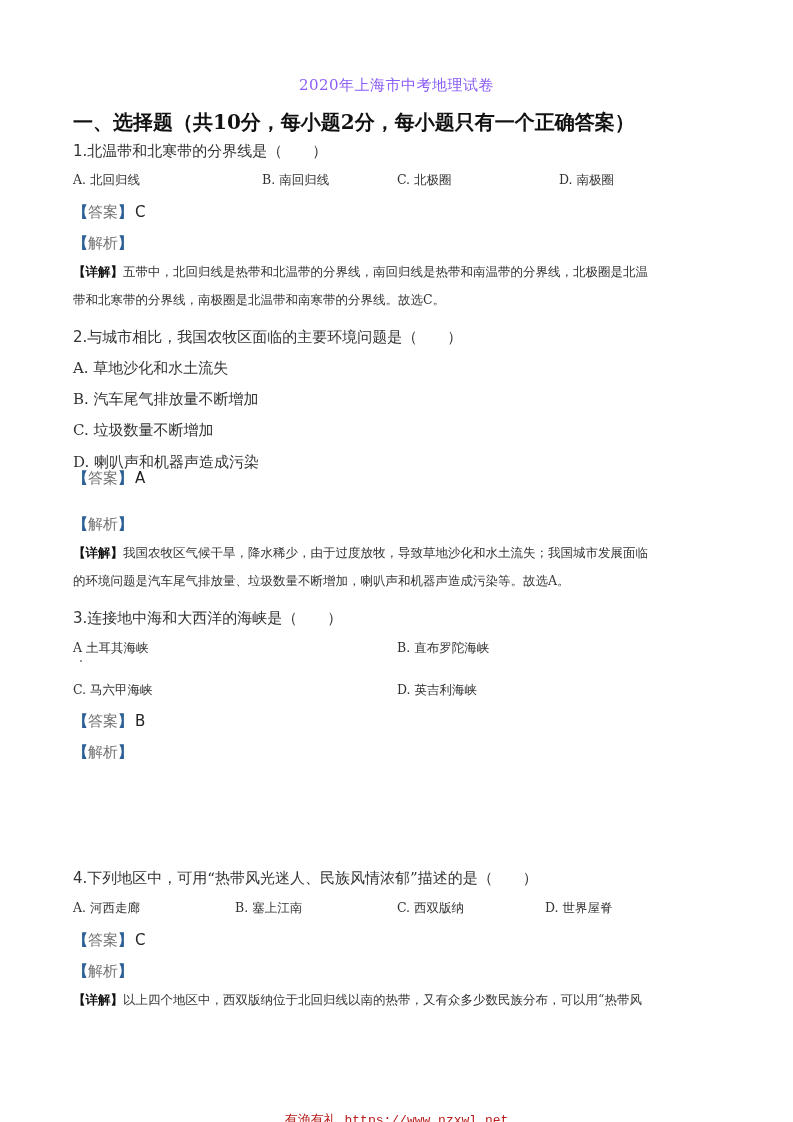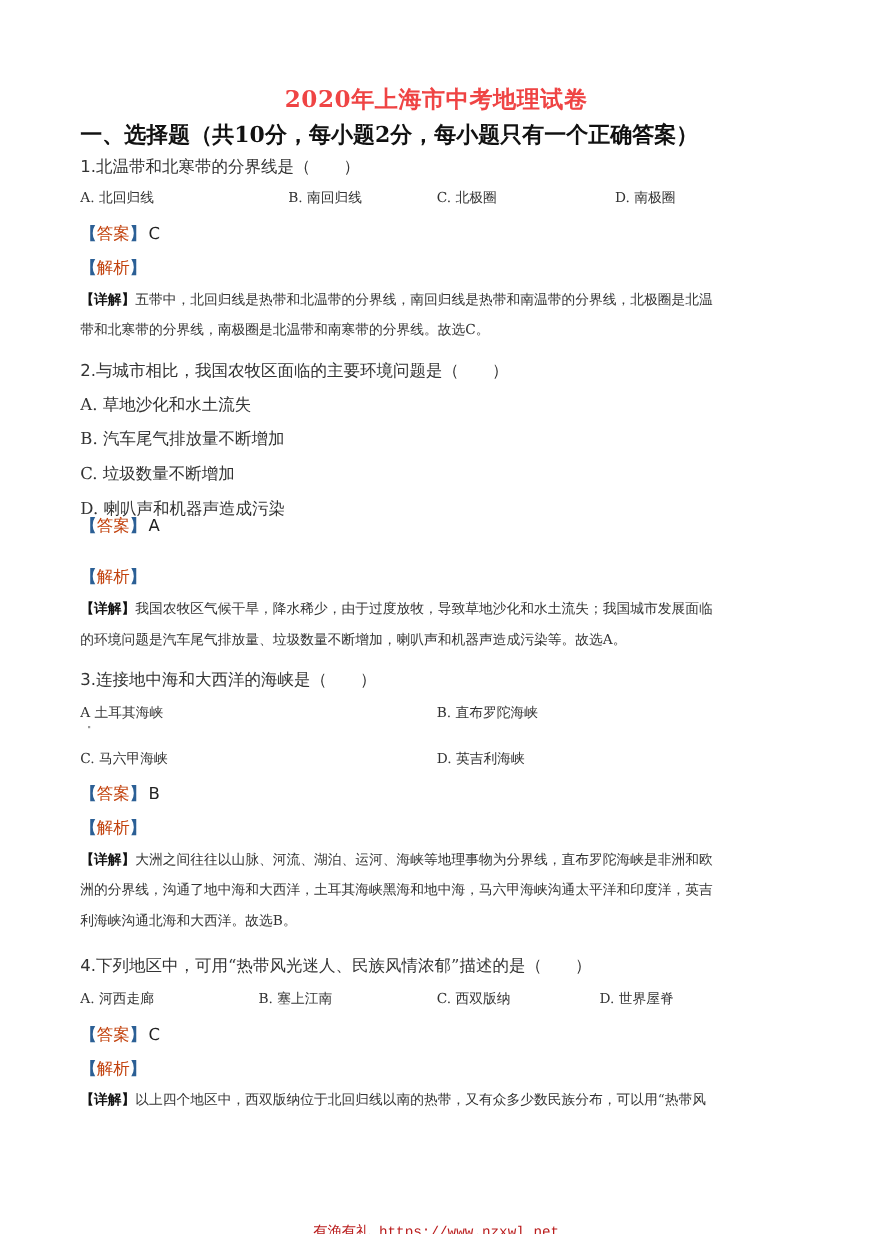--- a/index.html
+++ b/index.html
@@ -3,29 +3,29 @@
 <meta charset="utf-8">
 <style>
   html, body { margin: 0; padding: 0; }
   body {
     width: 793px; height: 1122px; background: #ffffff; position: relative; overflow: hidden;
     font-family: "DejaVu Serif", "Liberation Serif", serif; color: #222;
   }
   .page { position: absolute; left: 0; top: 0; width: 793px; height: 1122px; }
   .title {
     position: absolute; top: 76px; left: 0; width: 793px; text-align: center;
-    font-size: 21px; font-weight: bold; color: #ef4444; letter-spacing: 0.5px;
+    font-size: 15px; font-weight: normal; color: #8b5cf6; letter-spacing: 0.5px;
   }
   .section {
     position: absolute; left: 73px; top: 109px; font-size: 20px; font-weight: bold; color: #111;
   }
   .line { position: absolute; left: 73px; font-size: 15px; color: #333; white-space: nowrap; }
   .opts4 { position: absolute; left: 73px; width: 620px; font-size: 12.5px; color: #333; }
   .opts4 span { position: absolute; white-space: nowrap; }
-  .label-blue { color: #c2410c; }
+  .label-blue { color: #737373; }
   .bracket { color: #2b5f95; font-weight: bold; }
   .ans-val { font-family: "DejaVu Sans", "Liberation Sans", sans-serif; color: #222; margin-left: 2px; }
   .detail-head { color: #111; font-weight: bold; }
   .para { position: absolute; left: 73px; width: 648px; font-size: 12.5px; color: #333; line-height: 28px; }
   .qnum { font-family: "DejaVu Sans", "Liberation Sans", sans-serif; }
   .footer {
     position: absolute; top: 1071px; left: 0; width: 793px; text-align: center;
     font-family: Liberation Mono, monospace; font-size: 13px; color: #b91c1c; margin-top: 40px;
   }
   .dot { position: absolute; left: 80px; top: 660px; width: 2px; height: 2px; background: #999; }
@@ -69,25 +69,20 @@
     <span style="left:0">A  土耳其海峡</span>
     <span style="left:324px">B.  直布罗陀海峡</span>
   </div>
   <div class="dot"></div>
   <div class="opts4" style="top:682px;">
     <span style="left:0">C.  马六甲海峡</span>
     <span style="left:324px">D.  英吉利海峡</span>
   </div>
   <div class="line" style="top:712px;"><span class="bracket">【</span><span class="label-blue">答案</span><span class="bracket">】</span><span class="ans-val">B</span></div>
   <div class="line" style="top:743px;"><span class="bracket">【</span><span class="label-blue">解析</span><span class="bracket">】</span></div>
-  <div class="para" style="top:767px;">
-    <div><span class="detail-head">【</span><span class="detail-head">详解</span><span class="detail-head">】</span><span>大洲之间往往以山脉、河流、湖泊、运河、海峡等地理事物为分界线，直布罗陀海峡是非洲和欧</span></div>
-    <div>洲的分界线，沟通了地中海和大西洋，土耳其海峡黑海和地中海，马六甲海峡沟通太平洋和印度洋，英吉</div>
-    <div>利海峡沟通北海和大西洋。故选B。</div>
-  </div>
 
   <div class="line" style="top:869px;"><span class="qnum">4.</span><span>下列地区中，可用“热带风光迷人、民族风情浓郁”描述的是（　　）</span></div>
   <div class="opts4" style="top:900px;">
     <span style="left:0">A.  河西走廊</span>
     <span style="left:162px">B.  塞上江南</span>
     <span style="left:324px">C.  西双版纳</span>
     <span style="left:472px">D.  世界屋脊</span>
   </div>
   <div class="line" style="top:931px;"><span class="bracket">【</span><span class="label-blue">答案</span><span class="bracket">】</span><span class="ans-val">C</span></div>
   <div class="line" style="top:962px;"><span class="bracket">【</span><span class="label-blue">解析</span><span class="bracket">】</span></div>

